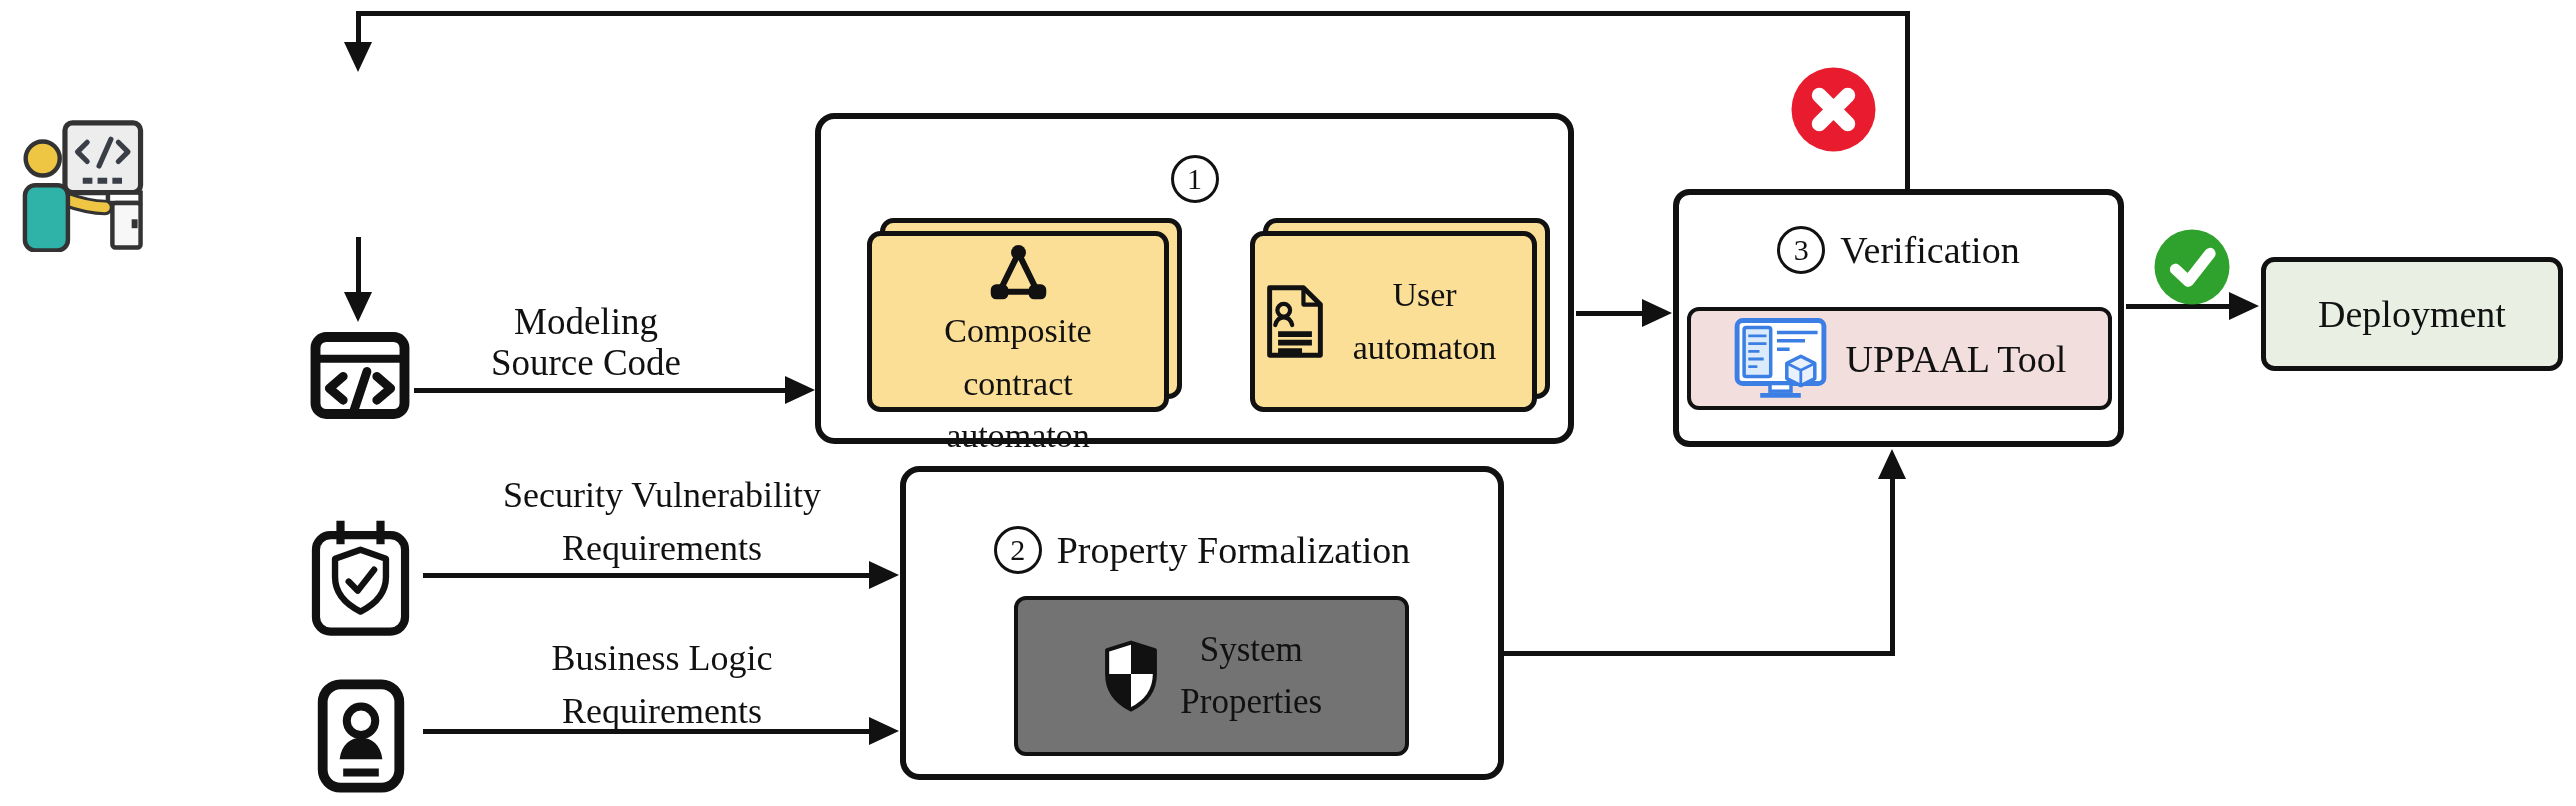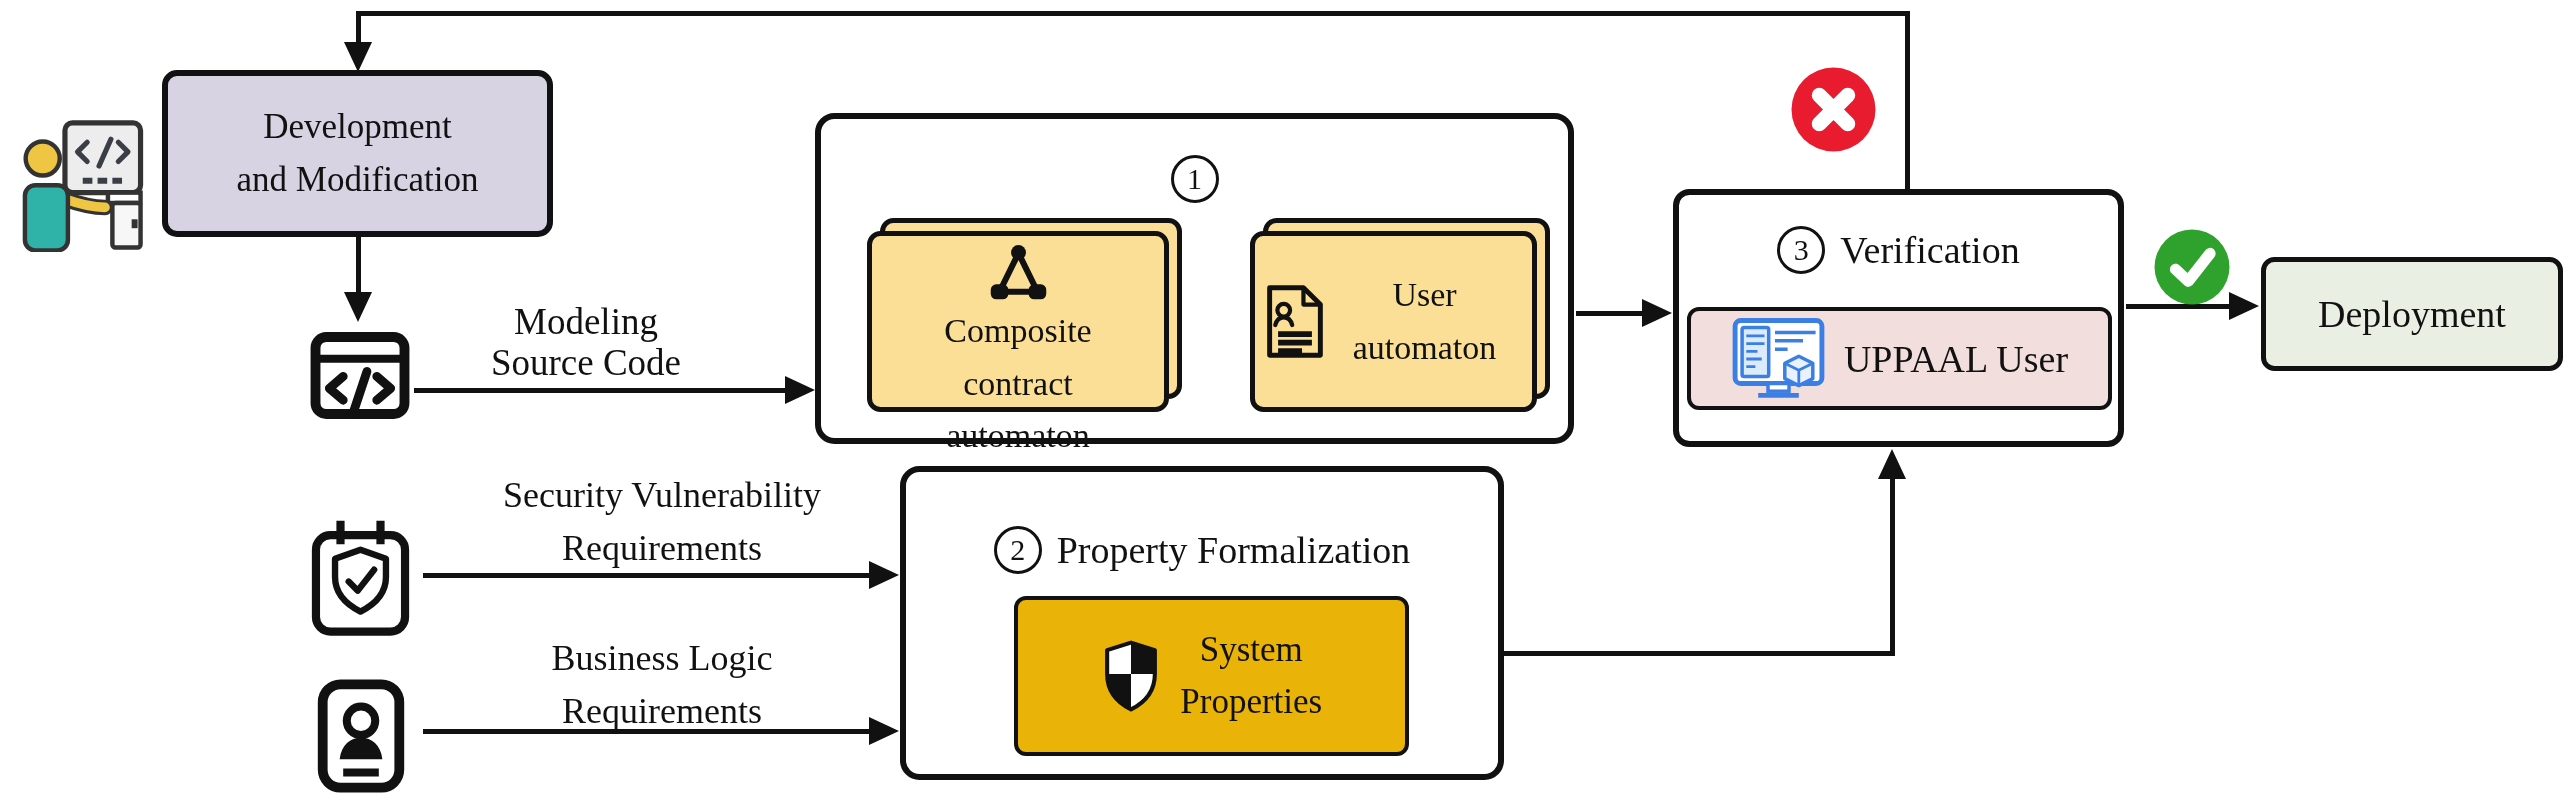--- a/index.html
+++ b/index.html
@@ -20,21 +20,21 @@
          font-size:35px; line-height:1.5; text-align:center; }
   .deploy { background:#e9efe3; border-radius:13.5px; display:flex; align-items:center; justify-content:center; font-size:38px; }
   .title-row { position:absolute; display:flex; align-items:center; justify-content:center; gap:15px; font-size:38px; }
   .stepnum { width:42px; height:42px; border:3px solid #111; border-radius:50%; flex:none;
              display:flex; align-items:center; justify-content:center; font-size:30px; }
   .card { position:absolute; box-sizing:border-box; background:#fbdf96; border:5.3px solid #111; border-radius:13.5px; }
   .card-front { display:flex; align-items:center; padding:6px 9px; }
   .card-text { flex:1; text-align:center; font-size:34px; line-height:1.55; }
   .inner-box { position:absolute; box-sizing:border-box; border:4.5px solid #111; border-radius:12px;
                display:flex; align-items:center; justify-content:center; }
-  .sysprops { background:#eab308; font-size:35px; line-height:1.5; }
+  .sysprops { background:#737373; font-size:35px; line-height:1.5; }
   .uppaal { background:#f1dedd; font-size:38px; gap:18px; }
   .lbl { position:absolute; text-align:center; }
   .lbl-2line { font-size:36px; line-height:1.46; }
   .icon { position:absolute; }
   .icon svg { display:block; width:100%; height:100%; }
 </style>
 </head>
 <body>
 
 <div class="canvas">
@@ -73,24 +73,20 @@
       <rect x="120" y="110" width="44" height="14" fill="#fff" stroke="#333" stroke-width="6"></rect>
       <rect x="126" y="124" width="38" height="60" rx="4" fill="#f7f7f7" stroke="#333" stroke-width="6"></rect>
       <rect x="152" y="146" width="8" height="12" fill="#333"></rect>
       <circle cx="32" cy="64" r="23" fill="#eec643" stroke="#333" stroke-width="6"></circle>
       <path d="M60 118 q34 12 56 12" stroke="#333" stroke-width="21" fill="none" stroke-linecap="round"></path>
       <path d="M60 118 q34 12 56 12" stroke="#eec643" stroke-width="13" fill="none" stroke-linecap="round"></path>
       <rect x="8" y="100" width="58" height="88" rx="14" fill="#2fb3a9" stroke="#333" stroke-width="6"></rect>
     </svg>
   </div>
 
-  <div class="box dev" style="left:162px; top:70px; width:391px; height:167px;">
-    <span>Development</span>
-    <span>and Modification</span>
-  </div>
 
   <div class="icon" style="left:310px; top:332px; width:100px; height:87px;">
     <svg viewBox="0 0 100 88">
       <rect x="5" y="5" width="90" height="78" rx="11" fill="#fff" stroke="#111" stroke-width="10"></rect>
       <line x1="7" y1="27" x2="93" y2="27" stroke="#111" stroke-width="8"></line>
       <path d="M33 45 l-14 12 14 12 M67 45 l14 12 -14 12 M57 40 l-14 42" stroke="#111" stroke-width="9" fill="none" stroke-linecap="round" stroke-linejoin="round"></path>
     </svg>
   </div>
   <div class="lbl" style="left:417px; top:301px; width:338px; font-size:37px; line-height:1.12;">
     <div>Modeling</div>
@@ -192,21 +188,21 @@
         <rect x="5" y="5" width="124" height="90" rx="8" fill="#fff" stroke="#3b7fe4" stroke-width="7"></rect>
         <rect x="15" y="15" width="38" height="70" rx="3" fill="#dcebfb" stroke="#3b7fe4" stroke-width="5"></rect>
         <path d="M21 27 h26 M21 38 h26 M21 49 h16 M21 60 h22 M21 71 h13" stroke="#3b7fe4" stroke-width="4"></path>
         <path d="M62 22 h58 M62 34 h40 M62 46 h18" stroke="#3b7fe4" stroke-width="5"></path>
         <path d="M96 56 l20 10 v22 l-20 10 l-20 -10 v-22 z" fill="#e8f1fd" stroke="#3b7fe4" stroke-width="5" stroke-linejoin="round"></path>
         <path d="M76 66 l20 10 20 -10 M96 76 v22" fill="none" stroke="#3b7fe4" stroke-width="4"></path>
         <rect x="52" y="95" width="30" height="11" fill="#fff" stroke="#3b7fe4" stroke-width="5"></rect>
         <line x1="38" y1="112" x2="96" y2="112" stroke="#3b7fe4" stroke-width="7"></line>
       </svg>
     </span>
-    <span>UPPAAL User</span>
+    <span>UPPAAL Tool</span>
   </div>
 
   <div class="icon" style="left:1790px; top:66px; width:87px; height:87px;">
     <svg viewBox="0 0 116 116">
       <circle cx="58" cy="58" r="56" fill="#e81c2e"></circle>
       <path d="M39 39 L77 77 M77 39 L39 77" stroke="#fff" stroke-width="20" stroke-linecap="round"></path>
     </svg>
   </div>
   <div class="icon" style="left:2153px; top:228px; width:78px; height:78px;">
     <svg viewBox="0 0 104 104">

